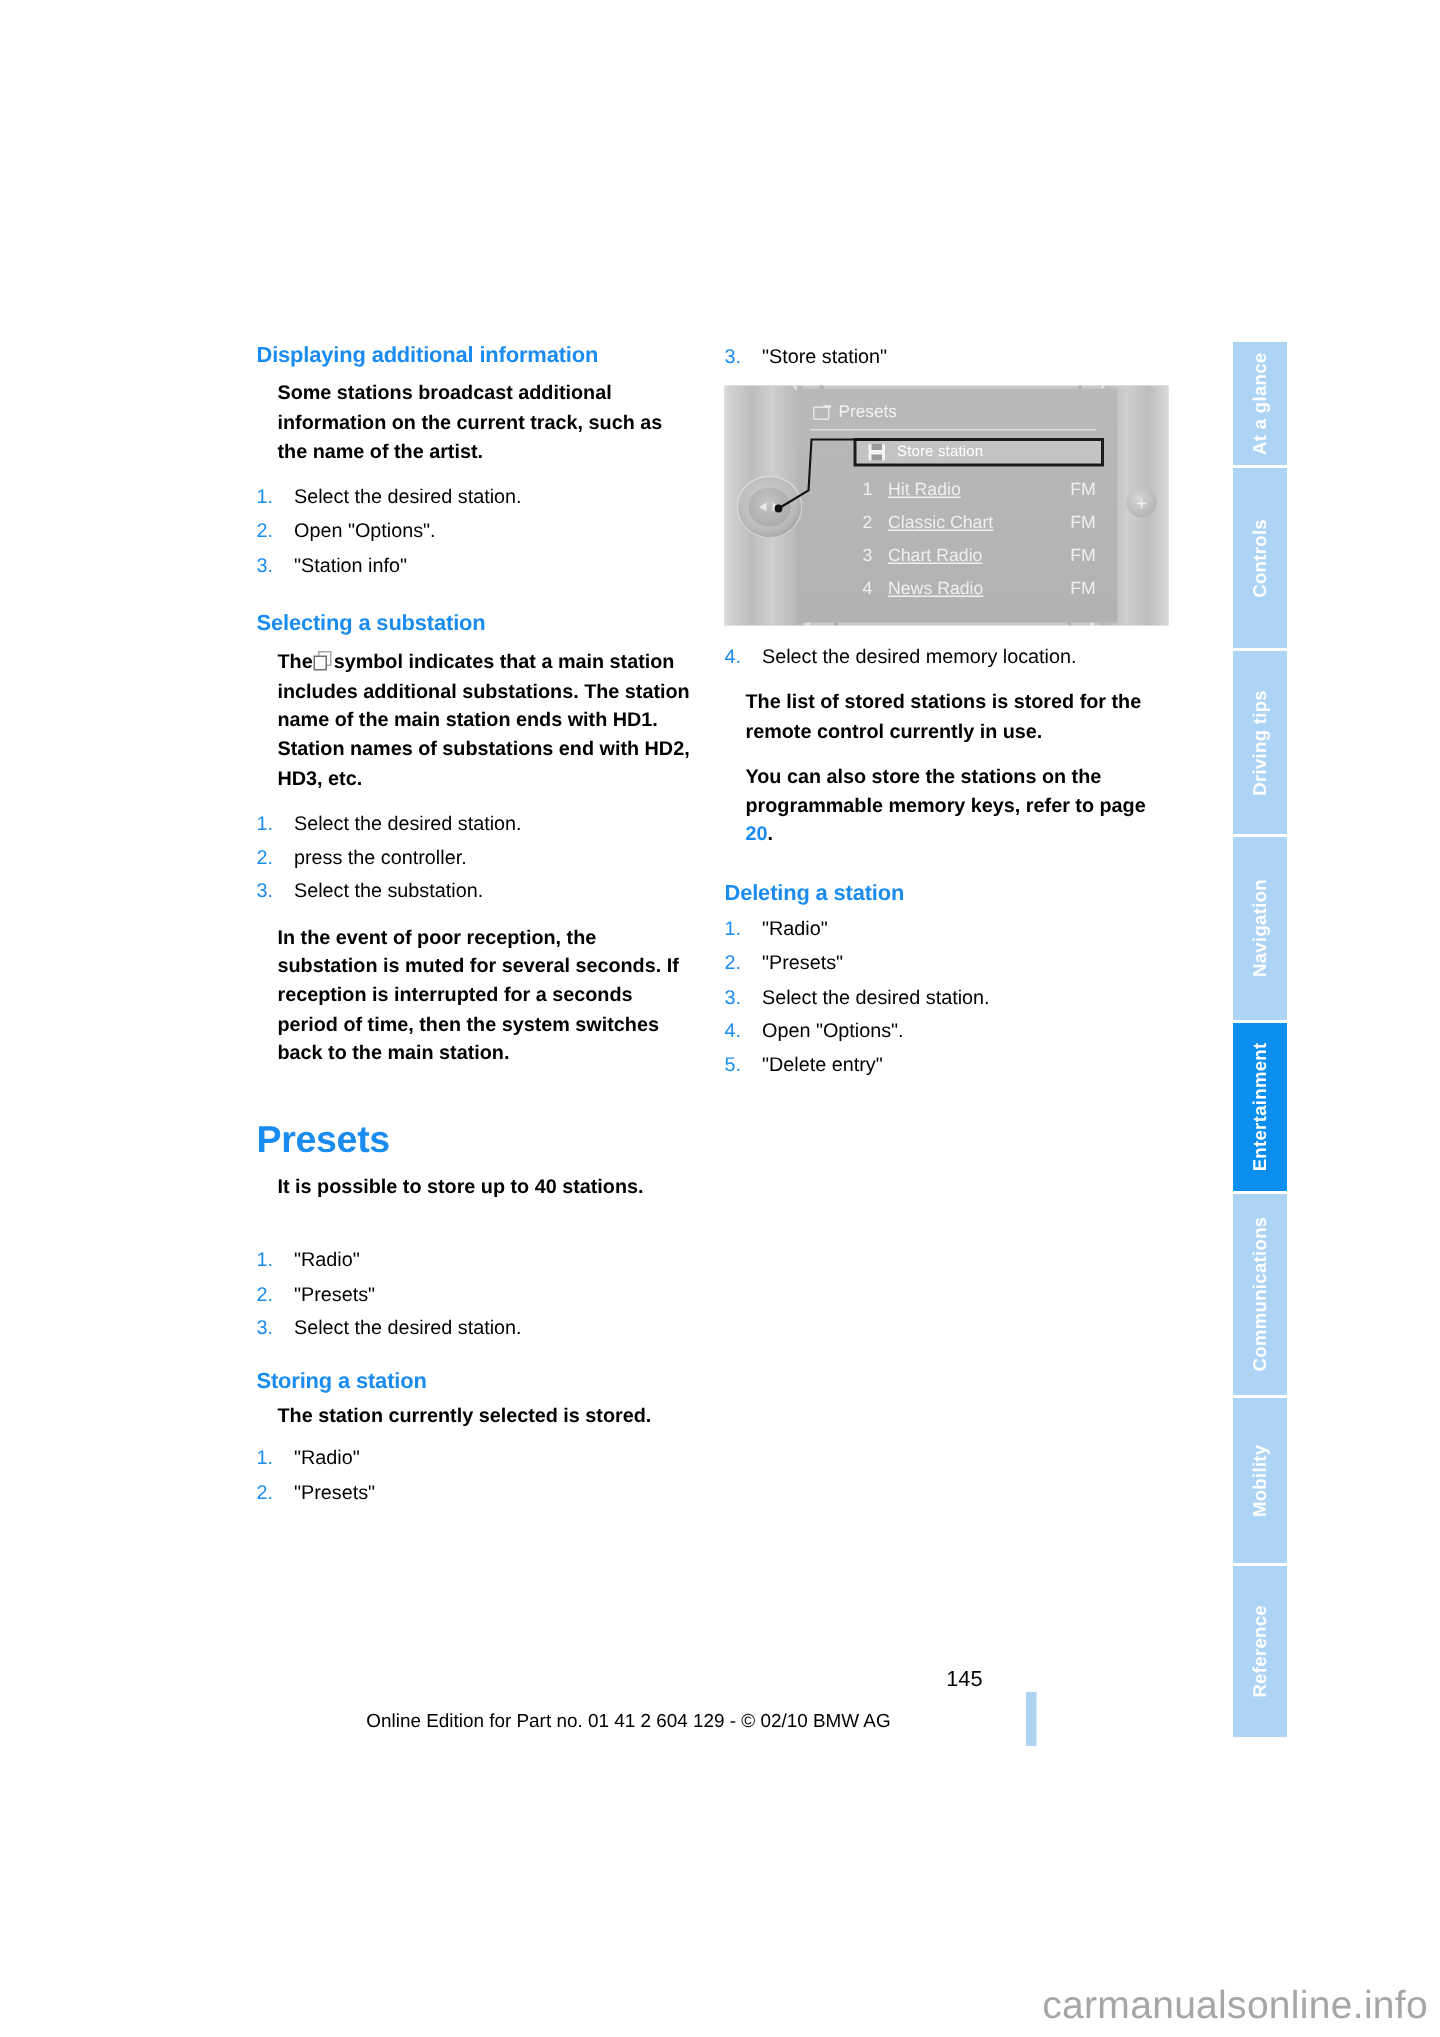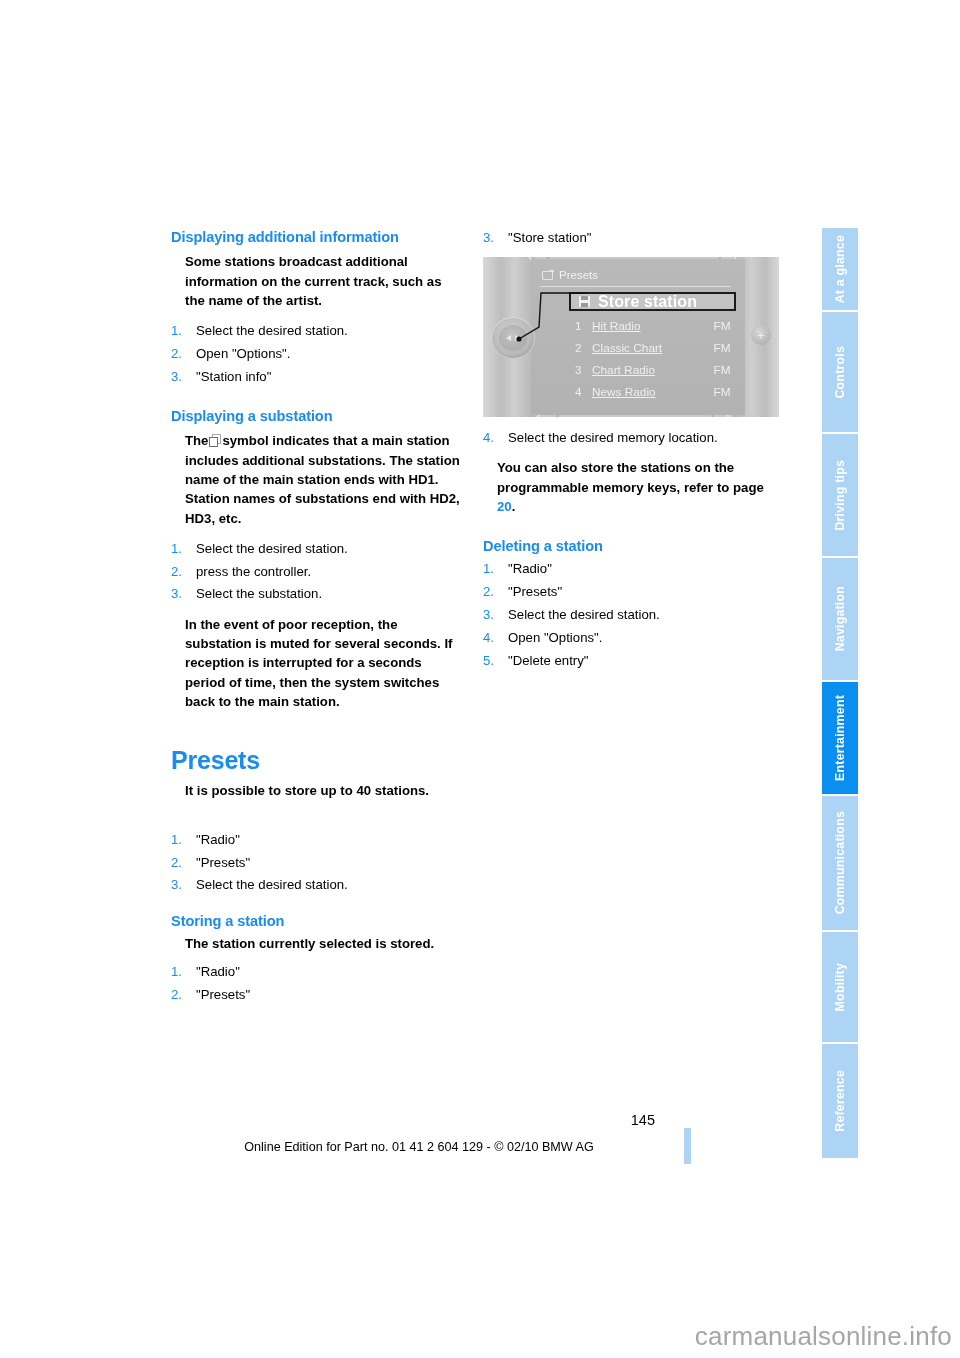--- a/index.html
+++ b/index.html
@@ -211,23 +211,22 @@
     background: #9a9a9a;
   }
   .save-icon::after {
     content: "";
     position: absolute; left: 2px; bottom: 0;
     width: 7px; height: 4px;
     background: #9a9a9a;
   }
   .fig-highlight span {
     color: #ffffff;
-    font-size: 16px;
+    font-size: 10px;
     letter-spacing: 0.1px;
-    font-weight: bold;
   }
 
   .preset-row {
     position: absolute;
     left: 44px;
     width: 160px;
     height: 20px;
     color: #efefef;
     font-size: 11.8px;
     display: flex;
@@ -364,21 +363,21 @@
     <h2 class="section">Displaying additional information</h2>
     <p class="para">Some stations broadcast additional information on the current track, such as the name of the artist.</p>
     <ol class="steps">
       <li>Select the desired station.</li>
       <li>Open "Options".</li>
       <li>"Station info"</li>
     </ol>
 
     <div class="spacer-sm"></div>
 
-    <h2 class="section">Displaying a substation</h2>
+    <h2 class="section">Selecting a substation</h2>
     <p class="para"><span>The</span><span class="sym-stack"><i class="back"></i><i class="front"></i></span><span>symbol indicates that a main station includes additional substations. The station name of the main station ends with HD1. Station names of substations end with HD2, HD3, etc.</span></p>
     <ol class="steps">
       <li>Select the desired station.</li>
       <li>press the controller.</li>
       <li>Select the substation.</li>
     </ol>
     <p class="para">In the event of poor reception, the substation is muted for several seconds. If reception is interrupted for a seconds period of time, then the system switches back to the main station.</p>
 
     <div class="spacer-lg"></div>
 
@@ -469,20 +468,21 @@
       <circle cx="36" cy="82" r="2.6" fill="#111"></circle>
     </svg>
   </div>
 
   <div class="col col-right" style="top:428px;">
     <div style="position:relative;padding-left:25px;margin-bottom:11px;">
       <span style="position:absolute;left:0;top:0;color:#1a8cf0;">4.</span>
       <span>Select the desired memory location.</span>
     </div>
 
+    <p class="para">The list of stored stations is stored for the remote control currently in use.</p>
 
     <p class="para"><span>You can also store the stations on the programmable memory keys, refer to page</span>
       <span class="lnk">20</span><span>.</span></p>
 
     <div class="spacer-sm"></div>
 
     <h2 class="section tight">Deleting a station</h2>
     <ol class="steps">
       <li>"Radio"</li>
       <li>"Presets"</li>

